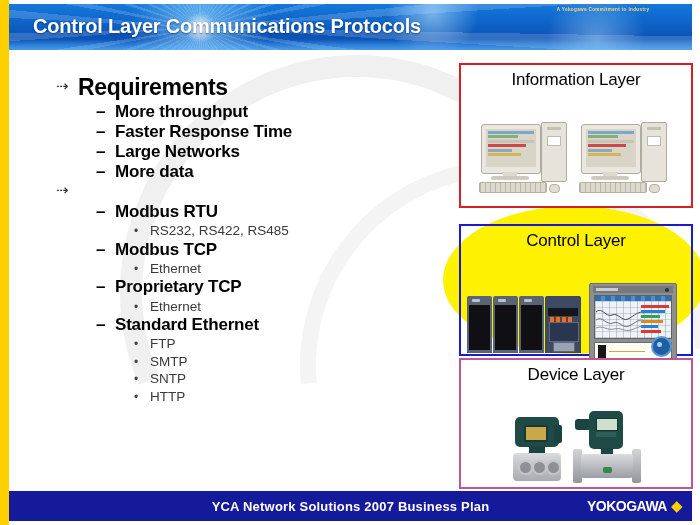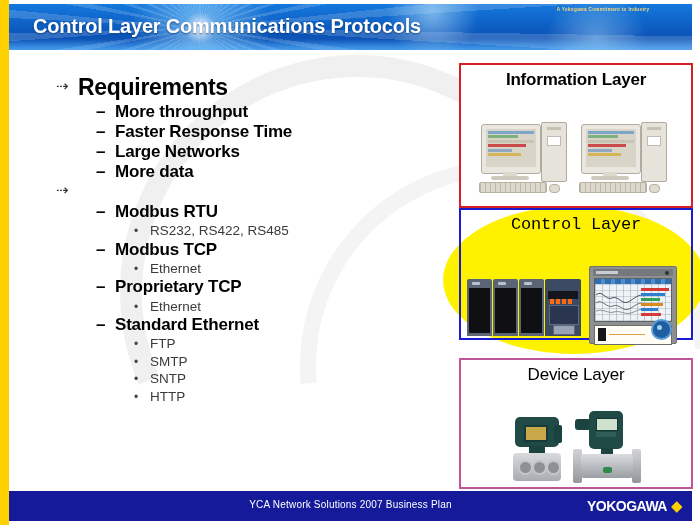--- a/index.html
+++ b/index.html
@@ -54,22 +54,22 @@
   .lvl3{display:flex;align-items:baseline;margin-left:78px;line-height:1.3;}
   .dot{width:16px;flex:none;font-size:12px;color:#444;}
   .lvl3 .txt{font-size:13.5px;font-weight:normal;color:#3a3a3a;}
 
   
   .panel{position:absolute;z-index:3;background:#fff;}
   .panel .cap{text-align:center;font-size:17px;color:#000;
     letter-spacing:-.2px;padding-top:5px;}
   .panel .art{position:relative;}
 
-  #info-panel{left:459px;top:63px;width:230px;height:141px;border:2px solid #d81f26;font-weight:bold;}
-  #ctrl-panel{left:459px;top:208px;width:230px;height:128px;border:2px solid #1a1ad0;font-family:Liberation Mono, monospace;}
+  #info-panel{left:459px;top:63px;width:230px;height:141px;border:2px solid #d81f26;}
+  #ctrl-panel{left:459px;top:224px;width:230px;height:128px;border:2px solid #1a1ad0;}
   #dev-panel {left:459px;top:358px;width:230px;height:127px;border:2px solid #c0559a;}
 
   .yellow-ellipse{position:absolute;left:443px;top:206px;width:262px;height:148px;
     background:#fff200;border-radius:50%;z-index:2;}
 
   
   .pcwrap{position:absolute;left:14px;top:26px;width:200px;height:82px;
     display:flex;justify-content:space-around;align-items:flex-end;}
   .pc{position:relative;width:92px;height:78px;}
   .pc .mon{position:absolute;left:2px;top:4px;width:58px;height:48px;
@@ -180,21 +180,21 @@
   .flow .fl{position:absolute;top:38px;width:9px;height:34px;
     background:linear-gradient(180deg,#d2d4d8,#93969b);border-radius:2px;}
   .flow .fl.l{left:2px;} .flow .fl.r{right:2px;}
   .flow .tube u{position:absolute;left:22px;top:13px;width:9px;height:6px;
     background:#2f8a4a;border-radius:2px;}
 
   
   .footer{position:absolute;left:9px;bottom:4px;width:683px;height:30px;
     background:#141a9a;z-index:5;}
   .footer .ftxt{position:absolute;left:0;right:0;top:8px;text-align:center;
-    color:#fff;font-size:10px;font-weight:normal;letter-spacing:.2px;}
+    color:#fff;font-size:13px;font-weight:bold;letter-spacing:.2px;}
   .footer .yklogo{position:absolute;right:10px;top:6px;color:#fff;font-size:14px;
     font-weight:bold;letter-spacing:-.5px;white-space:nowrap;}
   .footer .yklogo span{color:#ffd000;font-size:15px;margin-left:4px;}
 </style>
 </head>
 <body>
 
 <div class="slide">
 
   <div class="swoosh a"></div>

